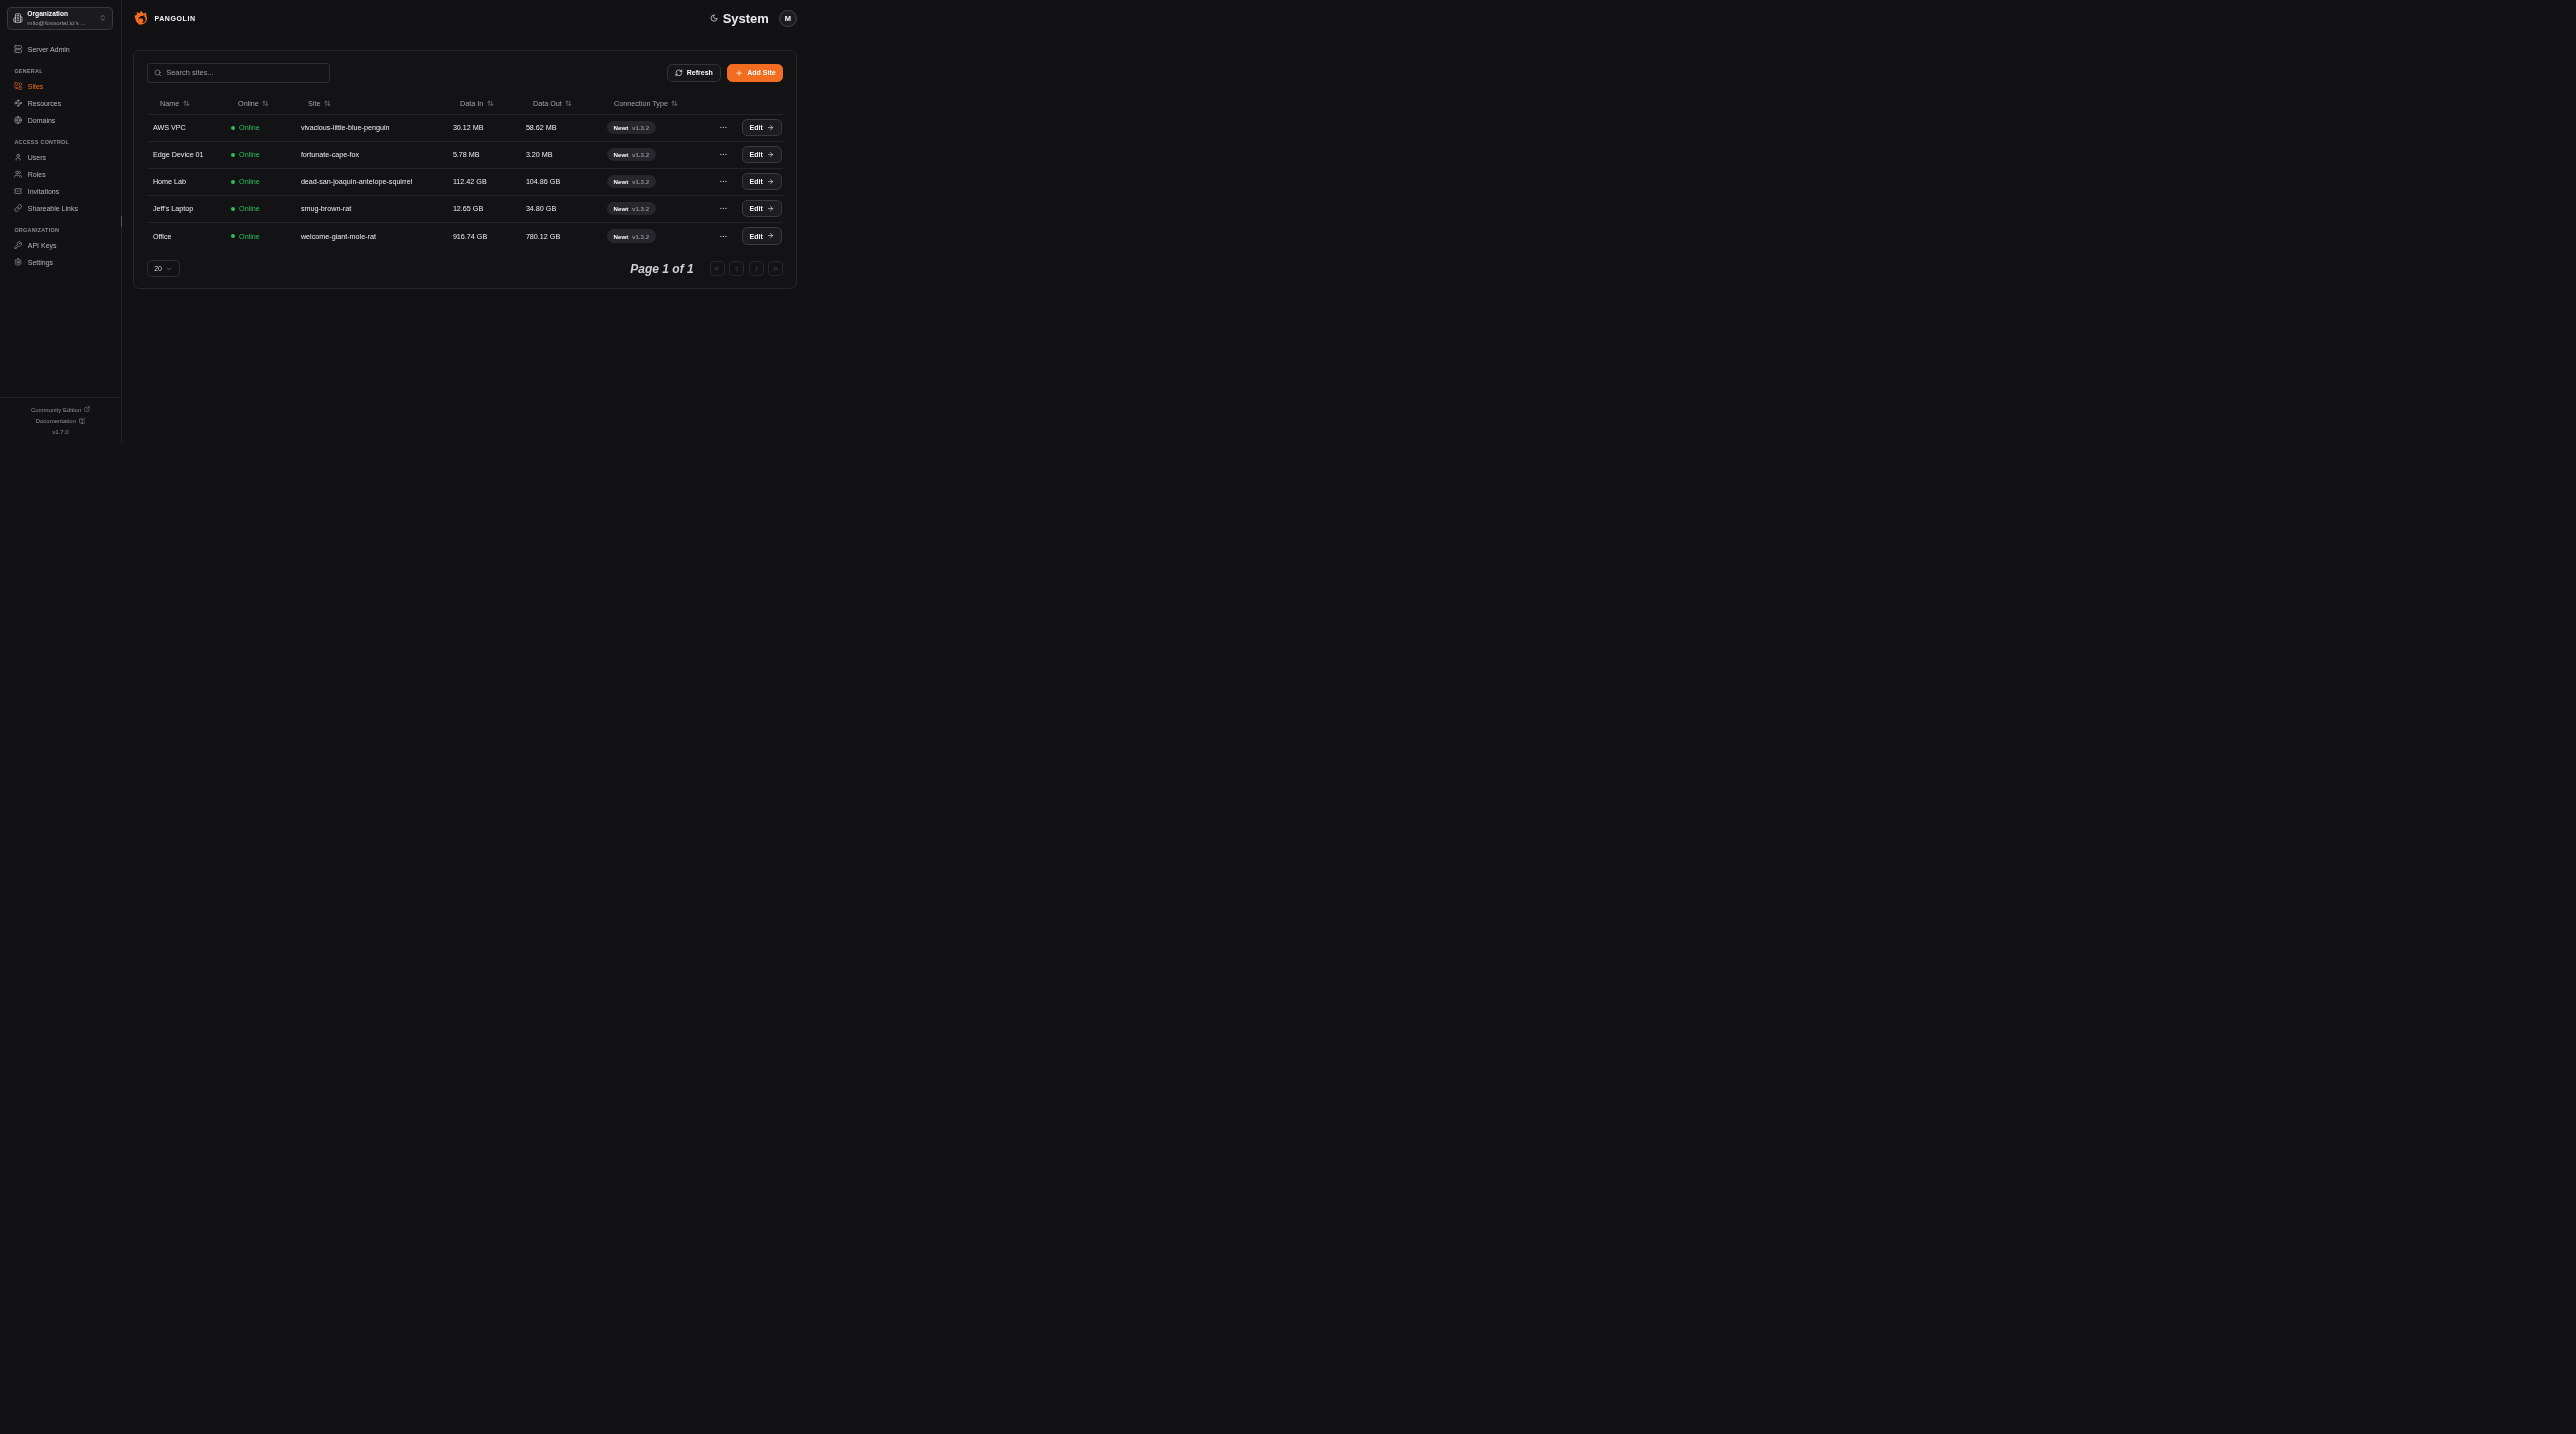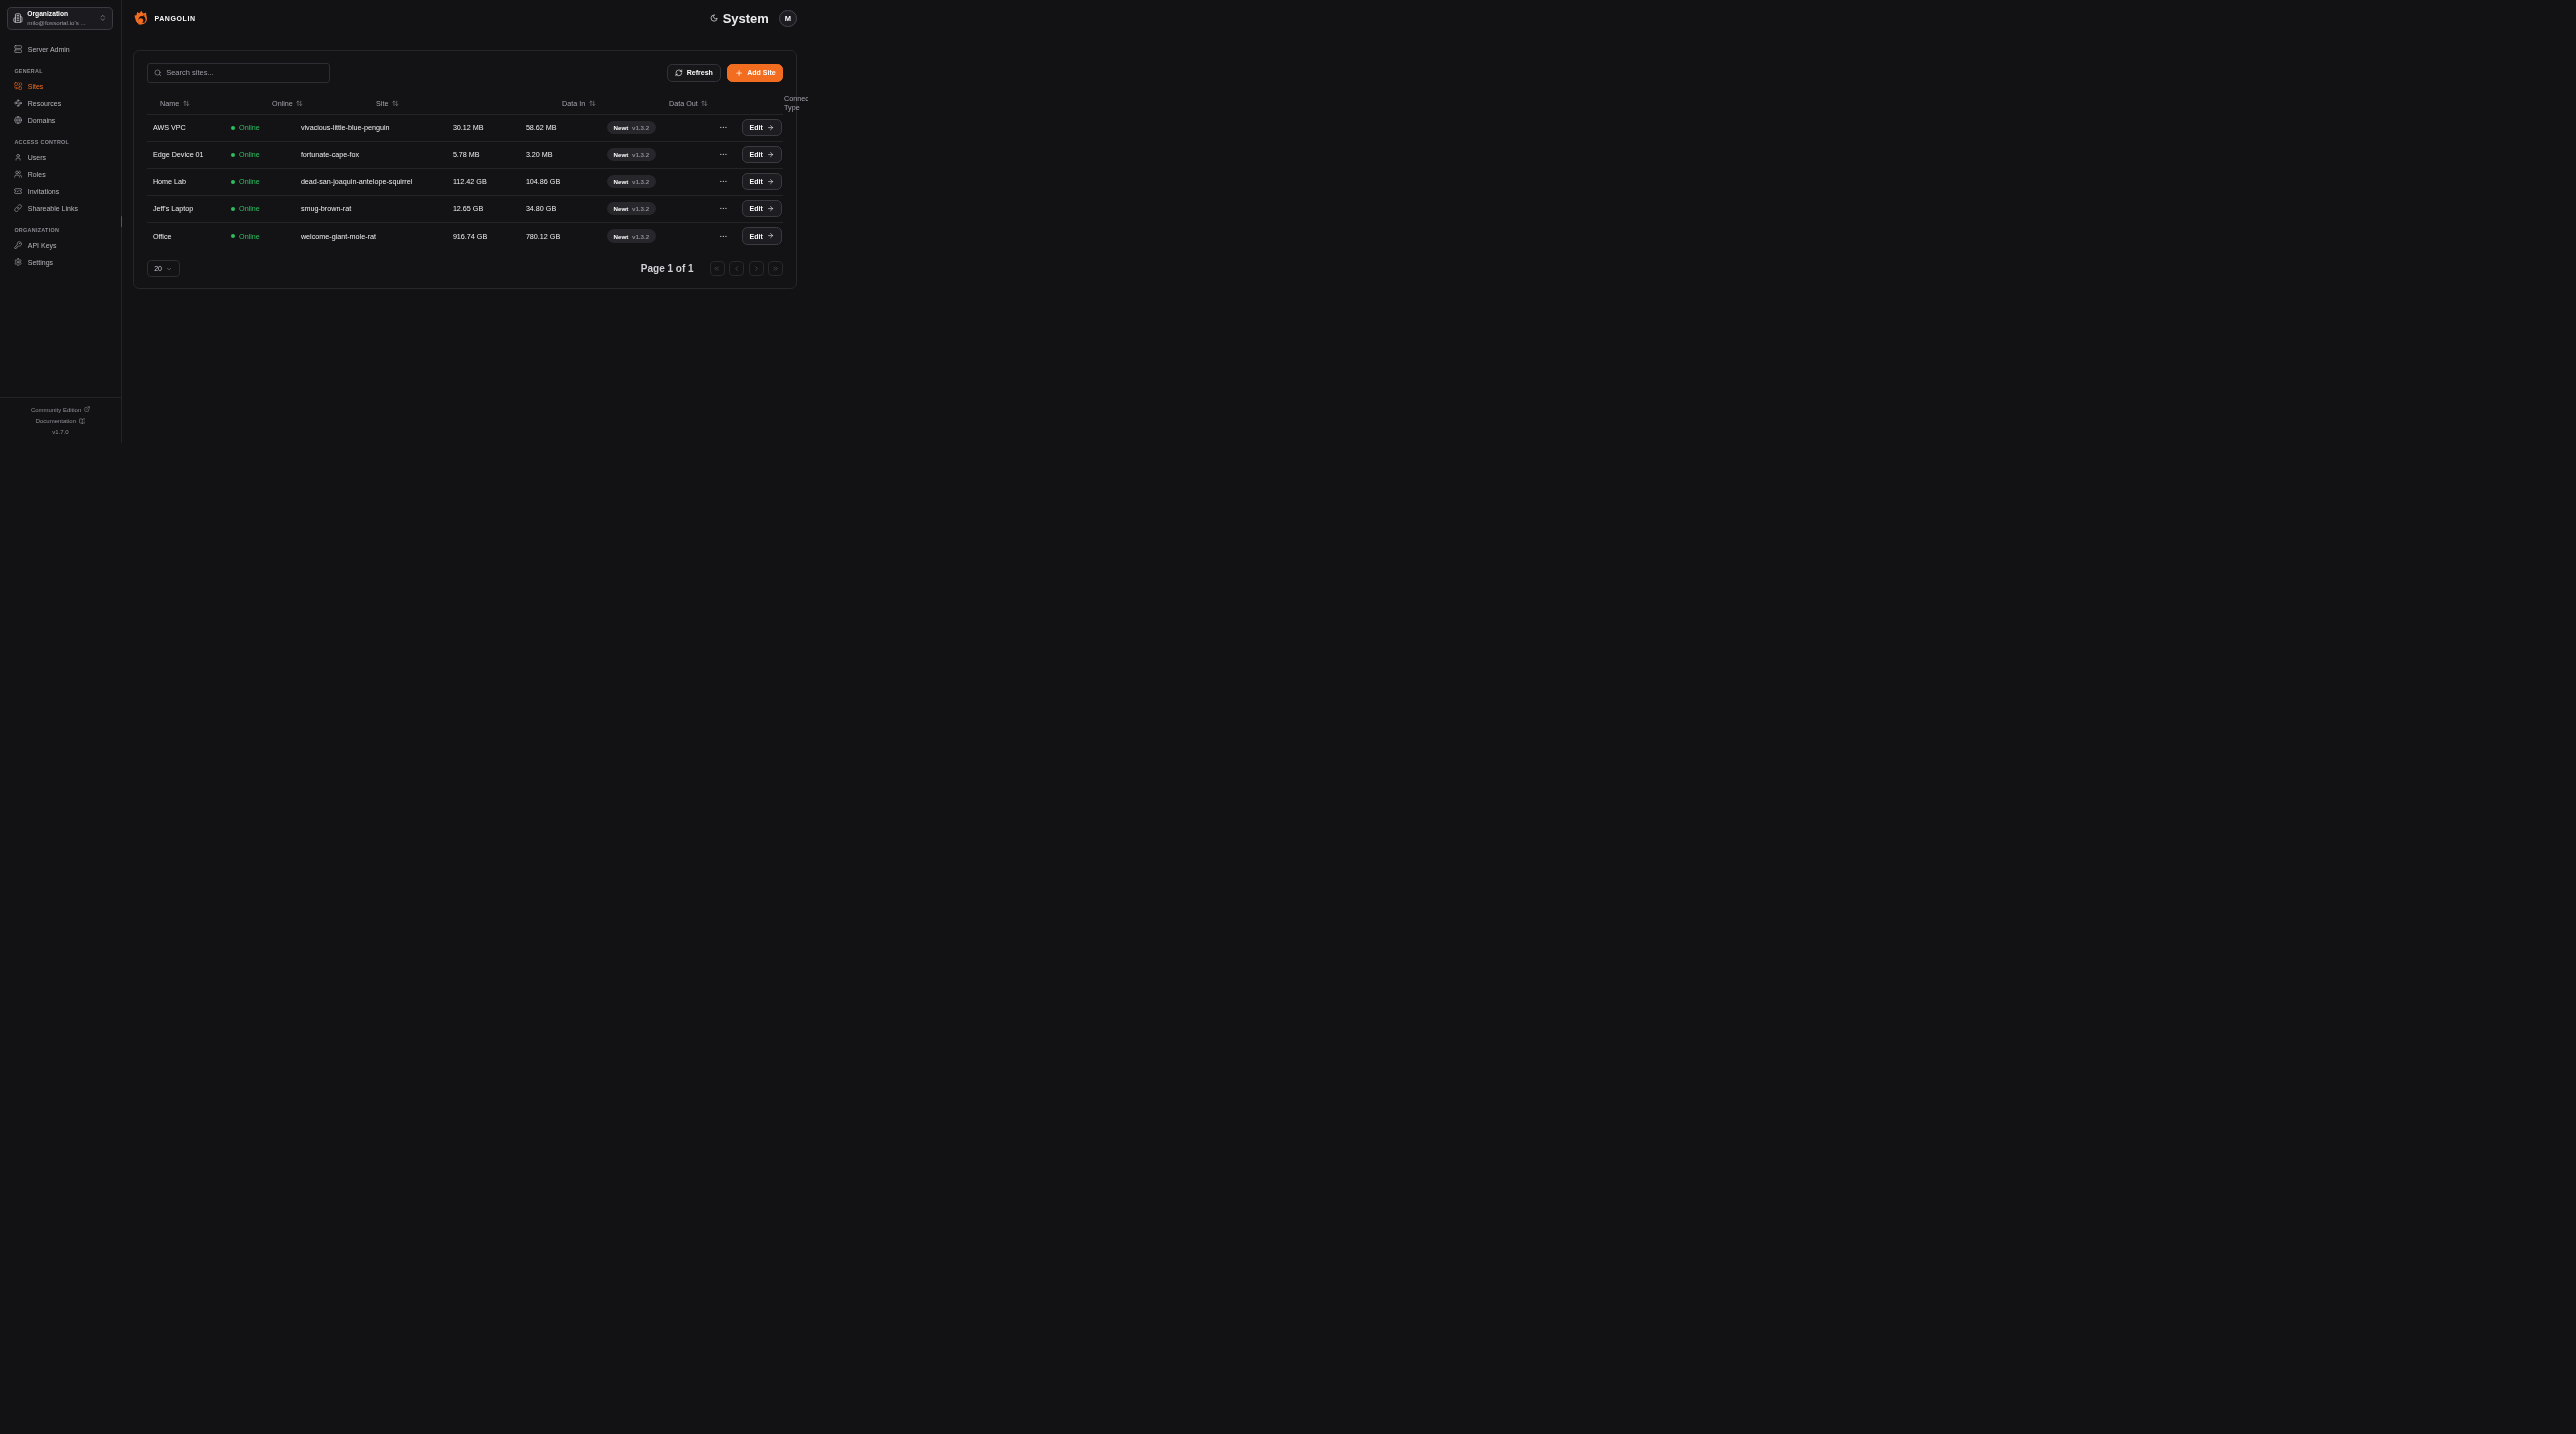--- a/index.html
+++ b/index.html
@@ -90,21 +90,21 @@
   .btn-primary { background:#f36d21; border:0.5px solid #f36d21; color:#fff; padding:0 6.7px; margin-left:6.2px; }
 
   
   .table { margin-top:9.3px; }
   .t-row {
     display:grid; align-items:center;
     grid-template-columns:78px 70px 152px 73px 81px 1fr auto;
     min-height:27px; border-bottom:0.5px solid #232328;
   }
   .t-row.last { border-bottom:none; }
-  .t-head { min-height:22px; color:#a2a2ab; font-size:7.2px;gap:34px; }
+  .t-head { min-height:22px; color:#a2a2ab; font-size:7.2px; }
   .t-head .th { display:flex; align-items:center; gap:3.6px; padding-left:13.4px; cursor:pointer; }
   .t-head .th:first-child { padding-left:13.4px; }
   .cell { padding-left:6.2px; font-size:7.2px; color:#ededf0; }
   .online { display:flex; align-items:center; gap:4.1px; color:#2bc05e; }
   .dot { width:4.1px; height:4.1px; border-radius:50%; background:#2bc05e; }
   .badge {
     display:inline-flex; align-items:center; gap:3.6px;
     background:#26262b; border-radius:515px; padding:3.1px 6.7px; font-size:6.2px;
   }
   .badge .b-name { color:#fafafa; font-weight:700; }
@@ -119,21 +119,21 @@
   }
 
   
   .pager { margin-top:10.3px; display:flex; align-items:center; }
   .page-size {
     width:33px; height:17.5px; border:0.5px solid #2d2d33; border-radius:4.6px;
     display:flex; align-items:center; justify-content:center; gap:4.1px;
     color:#c9c9d1; font-size:7px; cursor:pointer; background:#131316;
   }
   .pager-right { margin-left:auto; display:flex; align-items:center; gap:4.6px; }
-  .page-info { color:#d0d0d6; font-size:10px; font-weight:600; margin-right:11.3px; }
+  .page-info { color:#d0d0d6; font-size:12px; font-weight:600; margin-right:11.3px;font-style:italic; }
   .pg-btn {
     width:15px; height:15px; border:0.5px solid #28282d; background:transparent;
     border-radius:4.1px; display:flex; align-items:center; justify-content:center;
     color:#5c5c66; cursor:pointer;
   }
 </style>
 </head>
 <body>
 
 <aside class="sidebar">

